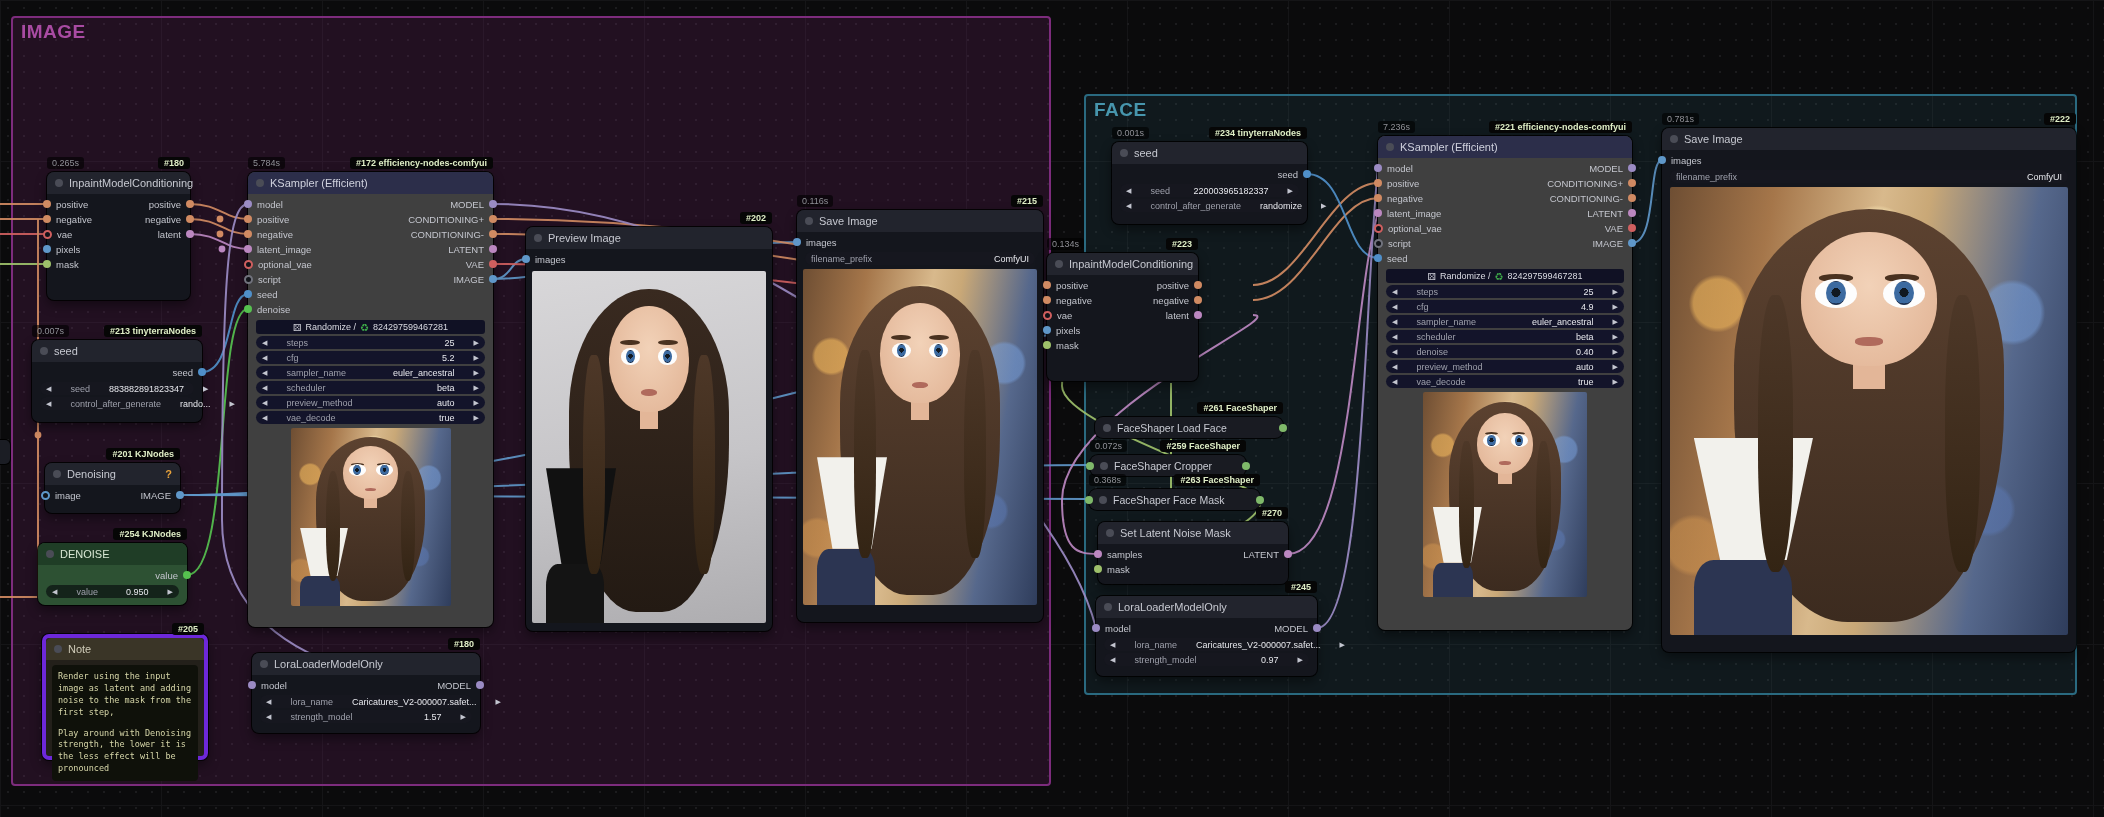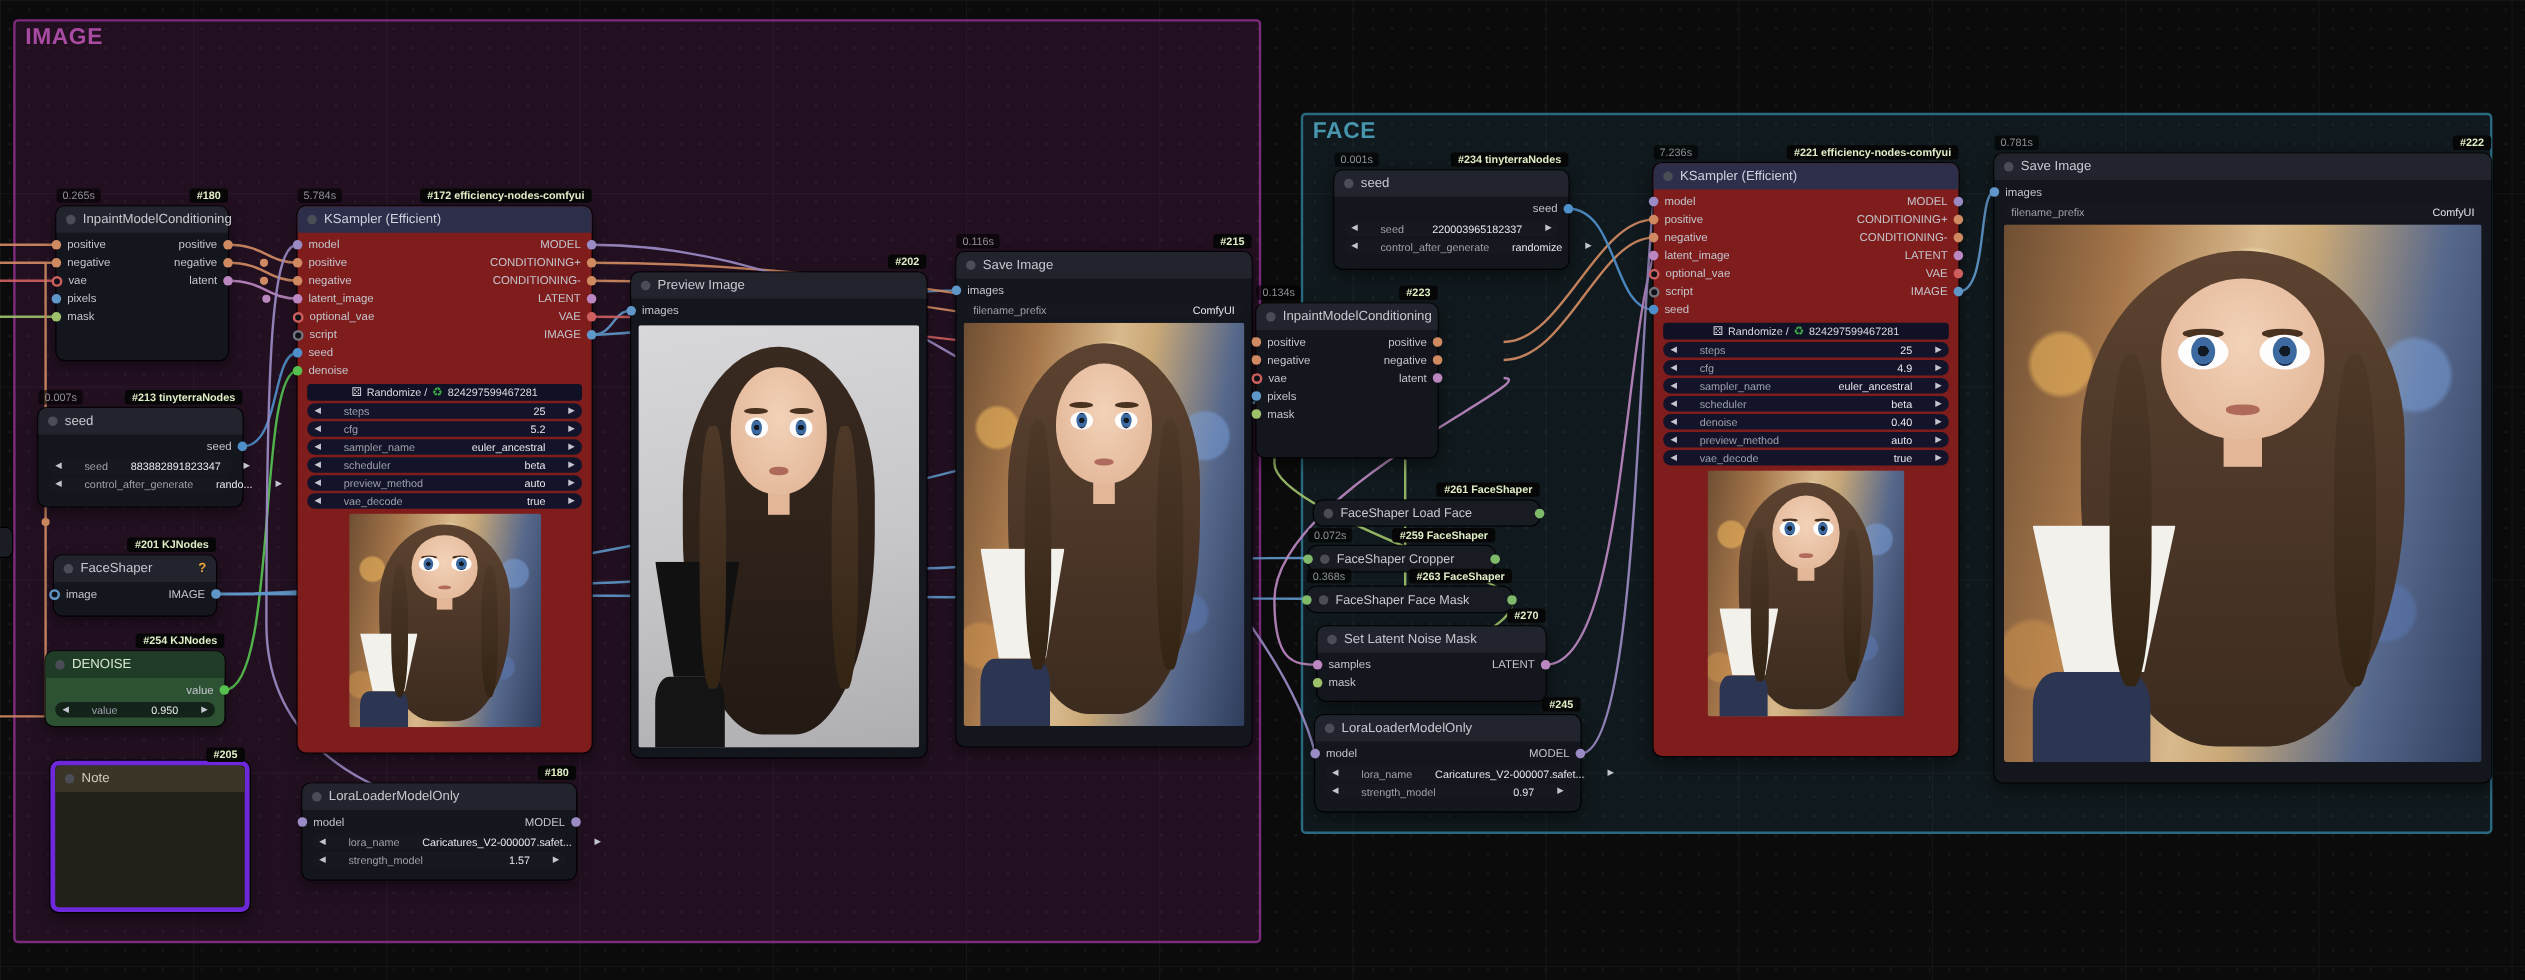--- a/index.html
+++ b/index.html
@@ -49,21 +49,21 @@
 
   .widget{height:13px;margin:2px 8px;background:#16171f;border-radius:7px;display:flex;
     align-items:center;gap:19px;padding:0 6px;font-size:9px;color:#9ea0ab;white-space:nowrap}
   .widget .wvalue{margin-left:auto;color:#e6e7ec}
   .arr{color:#c3c5cf;font-size:7px;line-height:1}
   .widget.text{justify-content:space-between}
   .seedbar{height:14px;margin:3px 8px 2px;background:#101118;border-radius:3px;display:flex;
     align-items:center;justify-content:center;gap:4px;font-size:9px;color:#dadbe2;white-space:nowrap}
   .dice{color:#cfd0d8;font-size:10px}.recycle{color:#3fae4a;font-size:10px}
 
-  .ks{background:#7f1d1d}
+  .ks{background:#404040}
   .ks .titlebar{background:#2c2e4a;color:#cfd1dd}
   .ks .widget{background:#13142a}
   .ks .seedbar{background:#101124}
 
   .denoise-node{background:#2d5133}
   .denoise-node .titlebar{background:#1f3d26;color:#d8e7d4}
   .denoise-node .widget{background:#14231a}
 
   .note-node{background:#23201a;border:4px solid #6d28d9}
   .note-node .titlebar{background:#3a3527;color:#cfcbb8;border-radius:5px 5px 0 0}
@@ -381,21 +381,21 @@
       <span class="arr">▶</span>
     </div>
 </div>
 
 <div class="node" style="left:45px;top:463px;width:135px;height:50px">
   <div class="meta">
       <span class="badge">#201 KJNodes</span>
     </div>
   <div class="titlebar">
       <span class="tdot"></span>
-      <span>FaceShaper</span>
+      <span>Denoising</span>
       <span class="helpq">?</span>
     </div>
   <div class="ports">
     <div class="col">
         <div class="port in">
           <span class="dot ring c-img" style="border-color:#5f97c9;background:#101218"></span>
           <span>image</span>
         </div>
       </div>
     <div class="col">
@@ -433,20 +433,24 @@
 </div>
 
 <div class="node note-node" style="left:42px;top:634px;width:158px;height:118px">
   <div class="meta">
       <span class="badge">#205</span>
     </div>
   <div class="titlebar">
       <span class="tdot"></span>
       <span>Note</span>
     </div>
+  <div class="notetext">
+    <p>Render using the input image as latent and adding noise to the mask from the first step,</p>
+    <p style="margin:0">Play around with Denoising strength, the lower it is the less effect will be pronounced</p>
+  </div>
 </div>
 
 <div class="node" style="left:252px;top:653px;width:228px;height:80px">
   <div class="meta">
       <span class="badge">#180</span>
     </div>
   <div class="titlebar">
       <span class="tdot"></span>
       <span>LoraLoaderModelOnly</span>
     </div>

